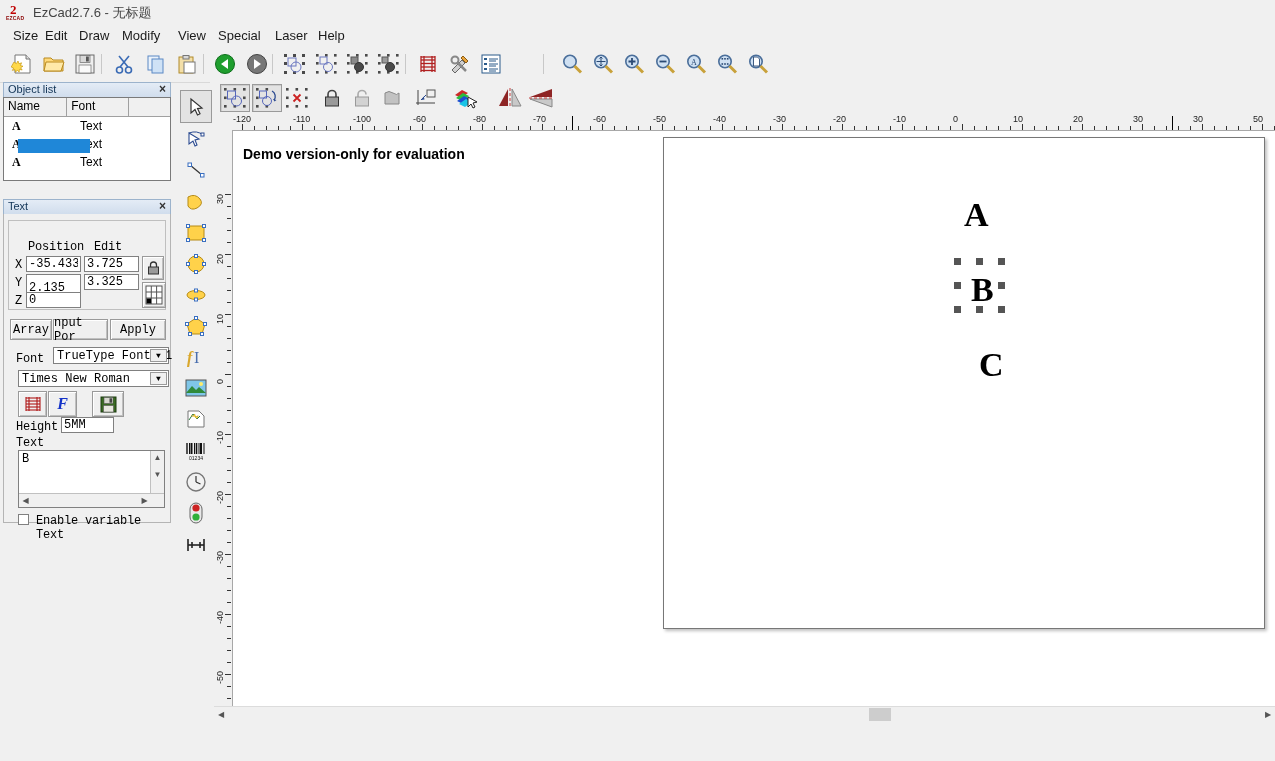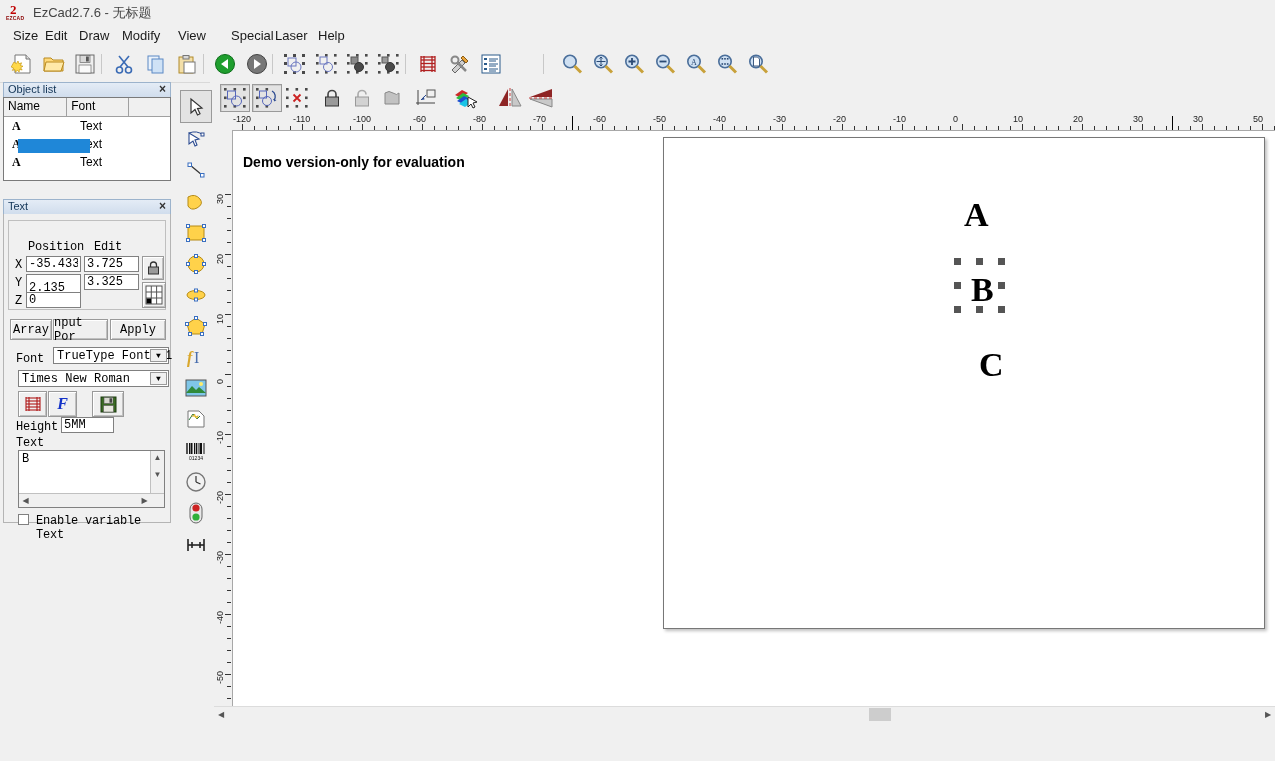--- a/index.html
+++ b/index.html
@@ -85,21 +85,21 @@
   .rulerV{position:absolute;left:214px;top:130px;width:18px;height:578px;background:#f0f0f0;border-right:1px solid #a8a8a8;overflow:hidden;}
   .rcorner{position:absolute;left:214px;top:114px;width:18px;height:16px;background:#f0f0f0;}
   .tick{position:absolute;background:#333;}
   .rlab{position:absolute;font:9px "Liberation Sans",sans-serif;color:#222;}
   .rlabV{position:absolute;font:9px "Liberation Sans",sans-serif;color:#222;
          transform-origin:left top;transform:rotate(-90deg);white-space:nowrap;}
 
   .canvas{position:absolute;left:233px;top:131px;width:1042px;height:577px;background:#fff;overflow:hidden;}
   .sheet{position:absolute;left:430px;top:6px;width:600px;height:490px;background:#fff;border:1px solid #777;
          box-shadow:2px 2px 3px rgba(0,0,0,.25);}
-  .demo{position:absolute;left:10px;top:23px;font:bold 14px "Liberation Sans",sans-serif;color:#000;}
+  .demo{position:absolute;left:10px;top:15px;font:bold 14px "Liberation Sans",sans-serif;color:#000;}
   .glyph{position:absolute;font-family:"Liberation Serif",serif;font-weight:bold;color:#000;}
   .handle{position:absolute;width:7px;height:7px;background:#555;}
 
   
   .hsb{position:absolute;left:214px;top:706px;width:1061px;height:15px;background:#f0f0f0;border-top:1px solid #dcdcdc;}
   .hsb .arrow{position:absolute;top:0;width:14px;height:15px;display:flex;align-items:center;justify-content:center;font-size:8px;color:#555;}
   .hsb .thumb{position:absolute;top:1px;width:22px;height:13px;background:#cdcdcd;}
 
   
   .statusbar{position:absolute;left:0;top:722px;width:1275px;height:39px;background:#f0f0f0;border-top:1px solid #dcdcdc;}
@@ -119,21 +119,21 @@
     </div>
     <div class="ttl">EzCad2.7.6 - 无标题</div>
   </div>
 
   <div class="menubar" id="menubar">
       <div class="mi" style="left: 8px;">Size</div>
       <div class="mi" style="left: 40px;">Edit</div>
       <div class="mi" style="left: 74px;">Draw</div>
       <div class="mi" style="left: 117px;">Modify</div>
       <div class="mi" style="left: 173px;">View</div>
-      <div class="mi" style="left: 226px;">Special</div>
+      <div class="mi" style="left: 213px;">Special</div>
       <div class="mi" style="left: 270px;">Laser</div>
       <div class="mi" style="left: 313px;">Help</div>
     </div>
 
   <div class="tb1" id="tb1">
     <div class="sep" style="left:101px"></div>
     <div class="sep" style="left:203px"></div>
     <div class="sep" style="left:272px"></div>
     <div class="sep" style="left:405px"></div>
     <div class="sep" style="left:543px"></div>

